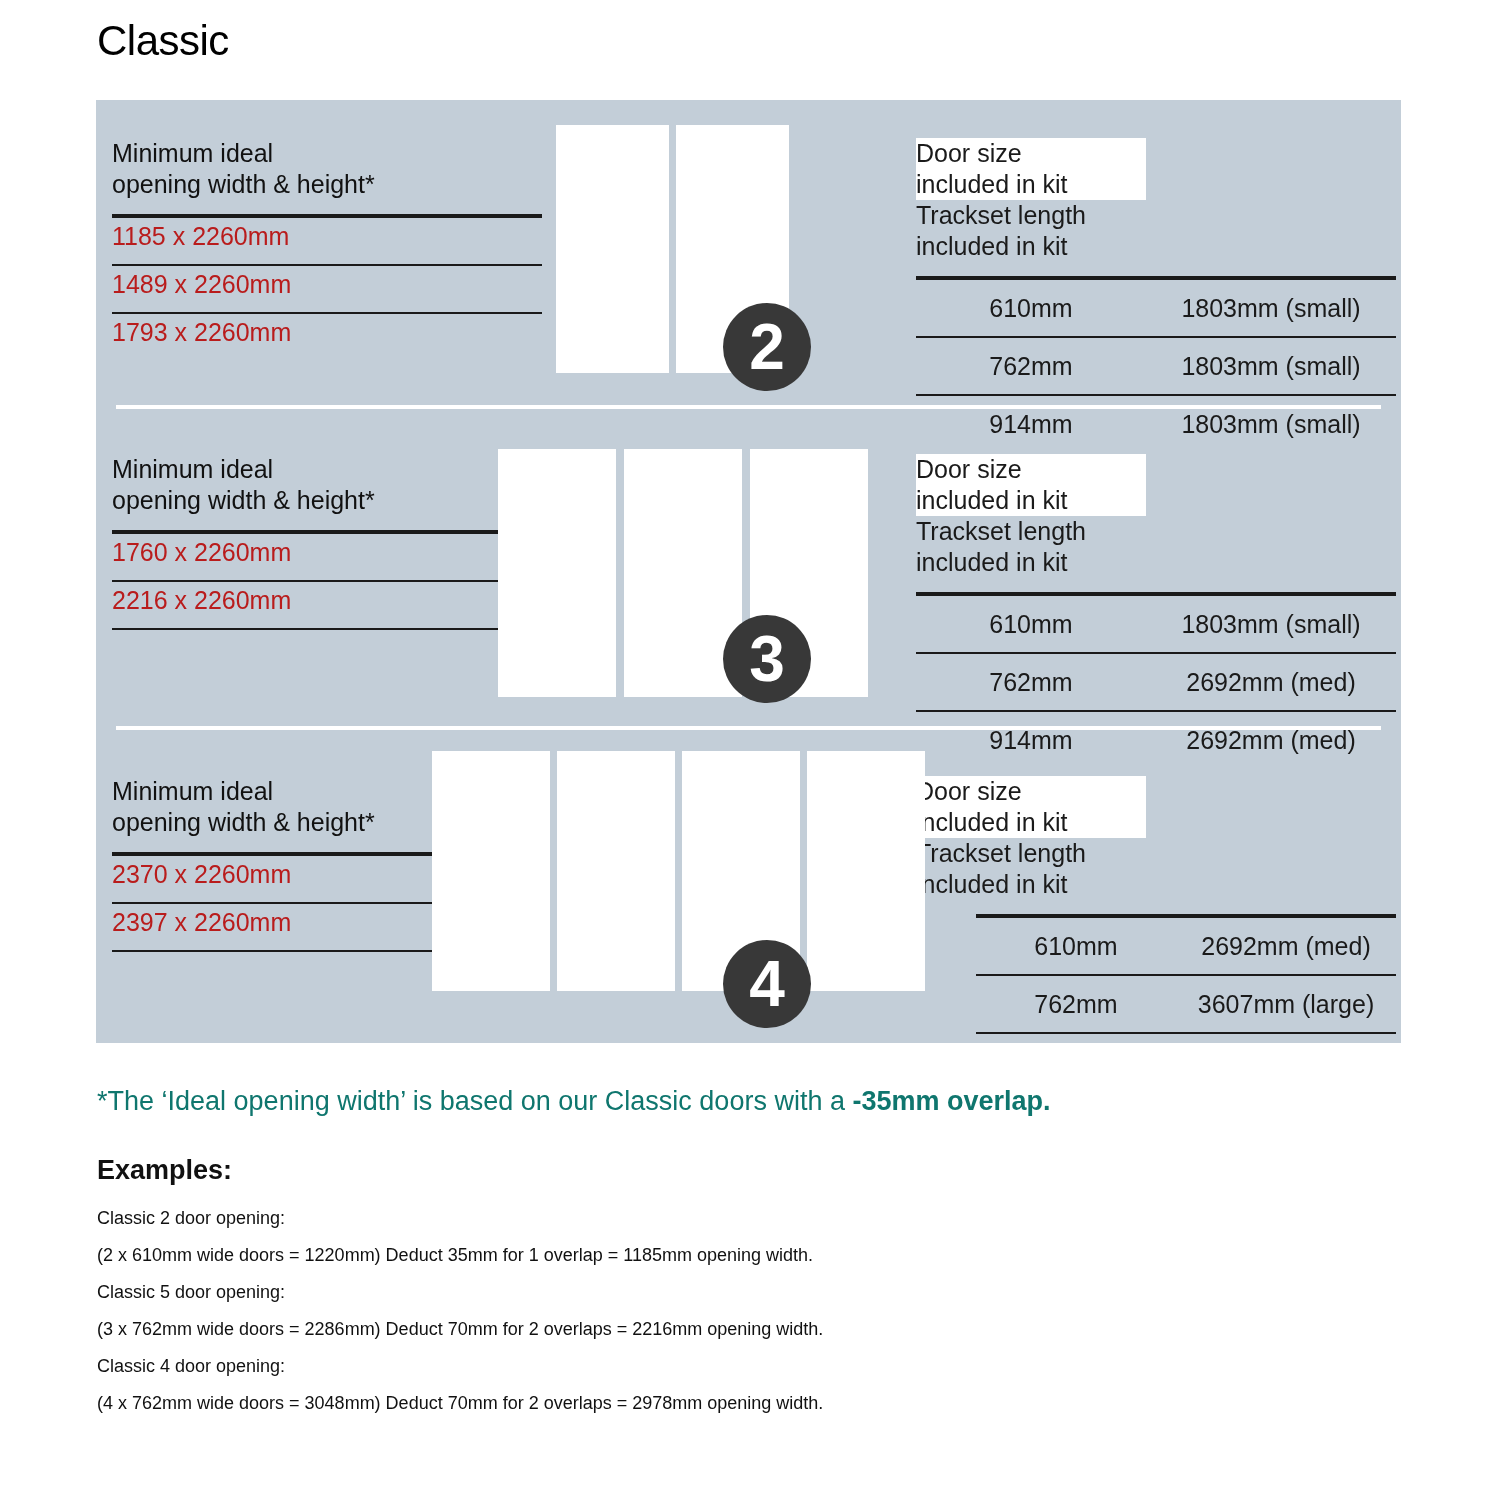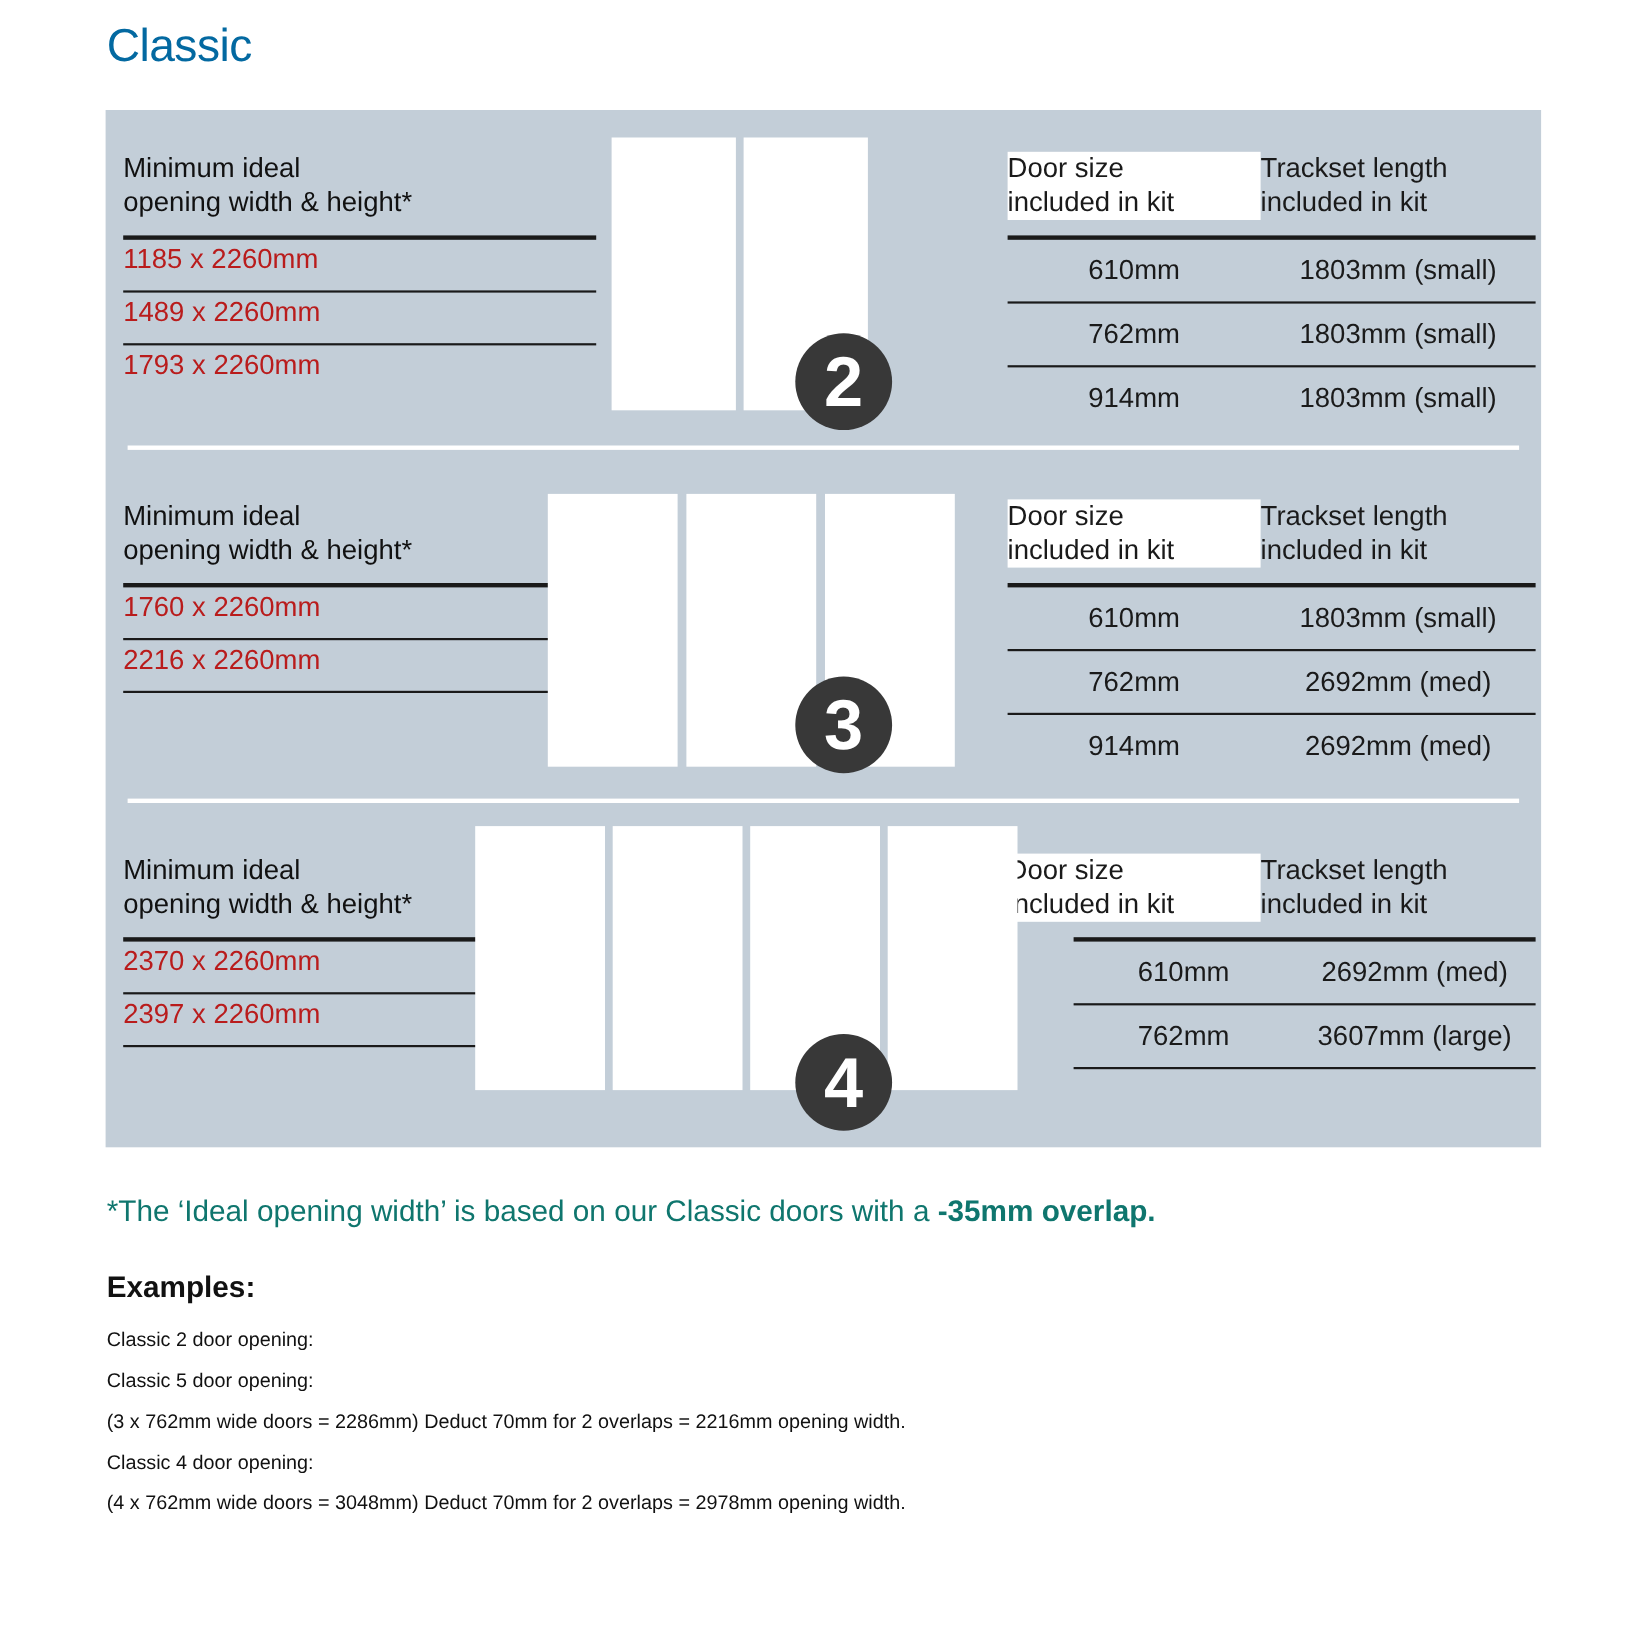--- a/index.html
+++ b/index.html
@@ -22,21 +22,21 @@
   }
 
   
   .page-title {
     position: absolute;
     left: 97px;
     top: 20px;
     font-size: 42px;
     font-weight: 400;
     letter-spacing: -0.5px;
-    color: #0369a1;
+    color: #000000;
     line-height: 1;
   }
 
   
   .panel {
     position: absolute;
     left: 96px;
     top: 100px;
     width: 1305px;
     height: 943px;
@@ -76,20 +76,21 @@
     font-weight: 400;
     color: #111;
     white-space: pre-line;
   }
   .col-left .col-head { text-align: left; }
 
   .head-row {
     display: flex;
     justify-content: flex-start;
     gap: 0px;
+    flex-direction: column;
   }
   .head-cell {
     font-size: 25px;
     line-height: 31px;
     white-space: pre-line;
     text-align: left;
   }
   .head-cell.door  { width: 230px; }
   .head-cell.track { width: 250px; }
 
@@ -331,19 +332,20 @@
   </div>
 
   <div class="footnote">
     <span>*The ‘Ideal opening width’ is based on our Classic doors with a </span><b>-35mm overlap.</b>
   </div>
 
   <div class="examples-title">Examples:</div>
 
   <div class="examples">
     <div>Classic 2 door opening:</div>
+    <div>(2 x 610mm wide doors = 1220mm)  Deduct 35mm for 1 overlap = 1185mm opening width.</div>
     <div>Classic 5 door opening:</div>
     <div>(3 x 762mm wide doors = 2286mm)  Deduct 70mm for 2 overlaps = 2216mm opening width.</div>
     <div>Classic 4 door opening:</div>
     <div>(4 x 762mm wide doors = 3048mm)  Deduct 70mm for 2 overlaps = 2978mm opening width.</div>
   </div>
 
 </div>
 
 </body></html>

